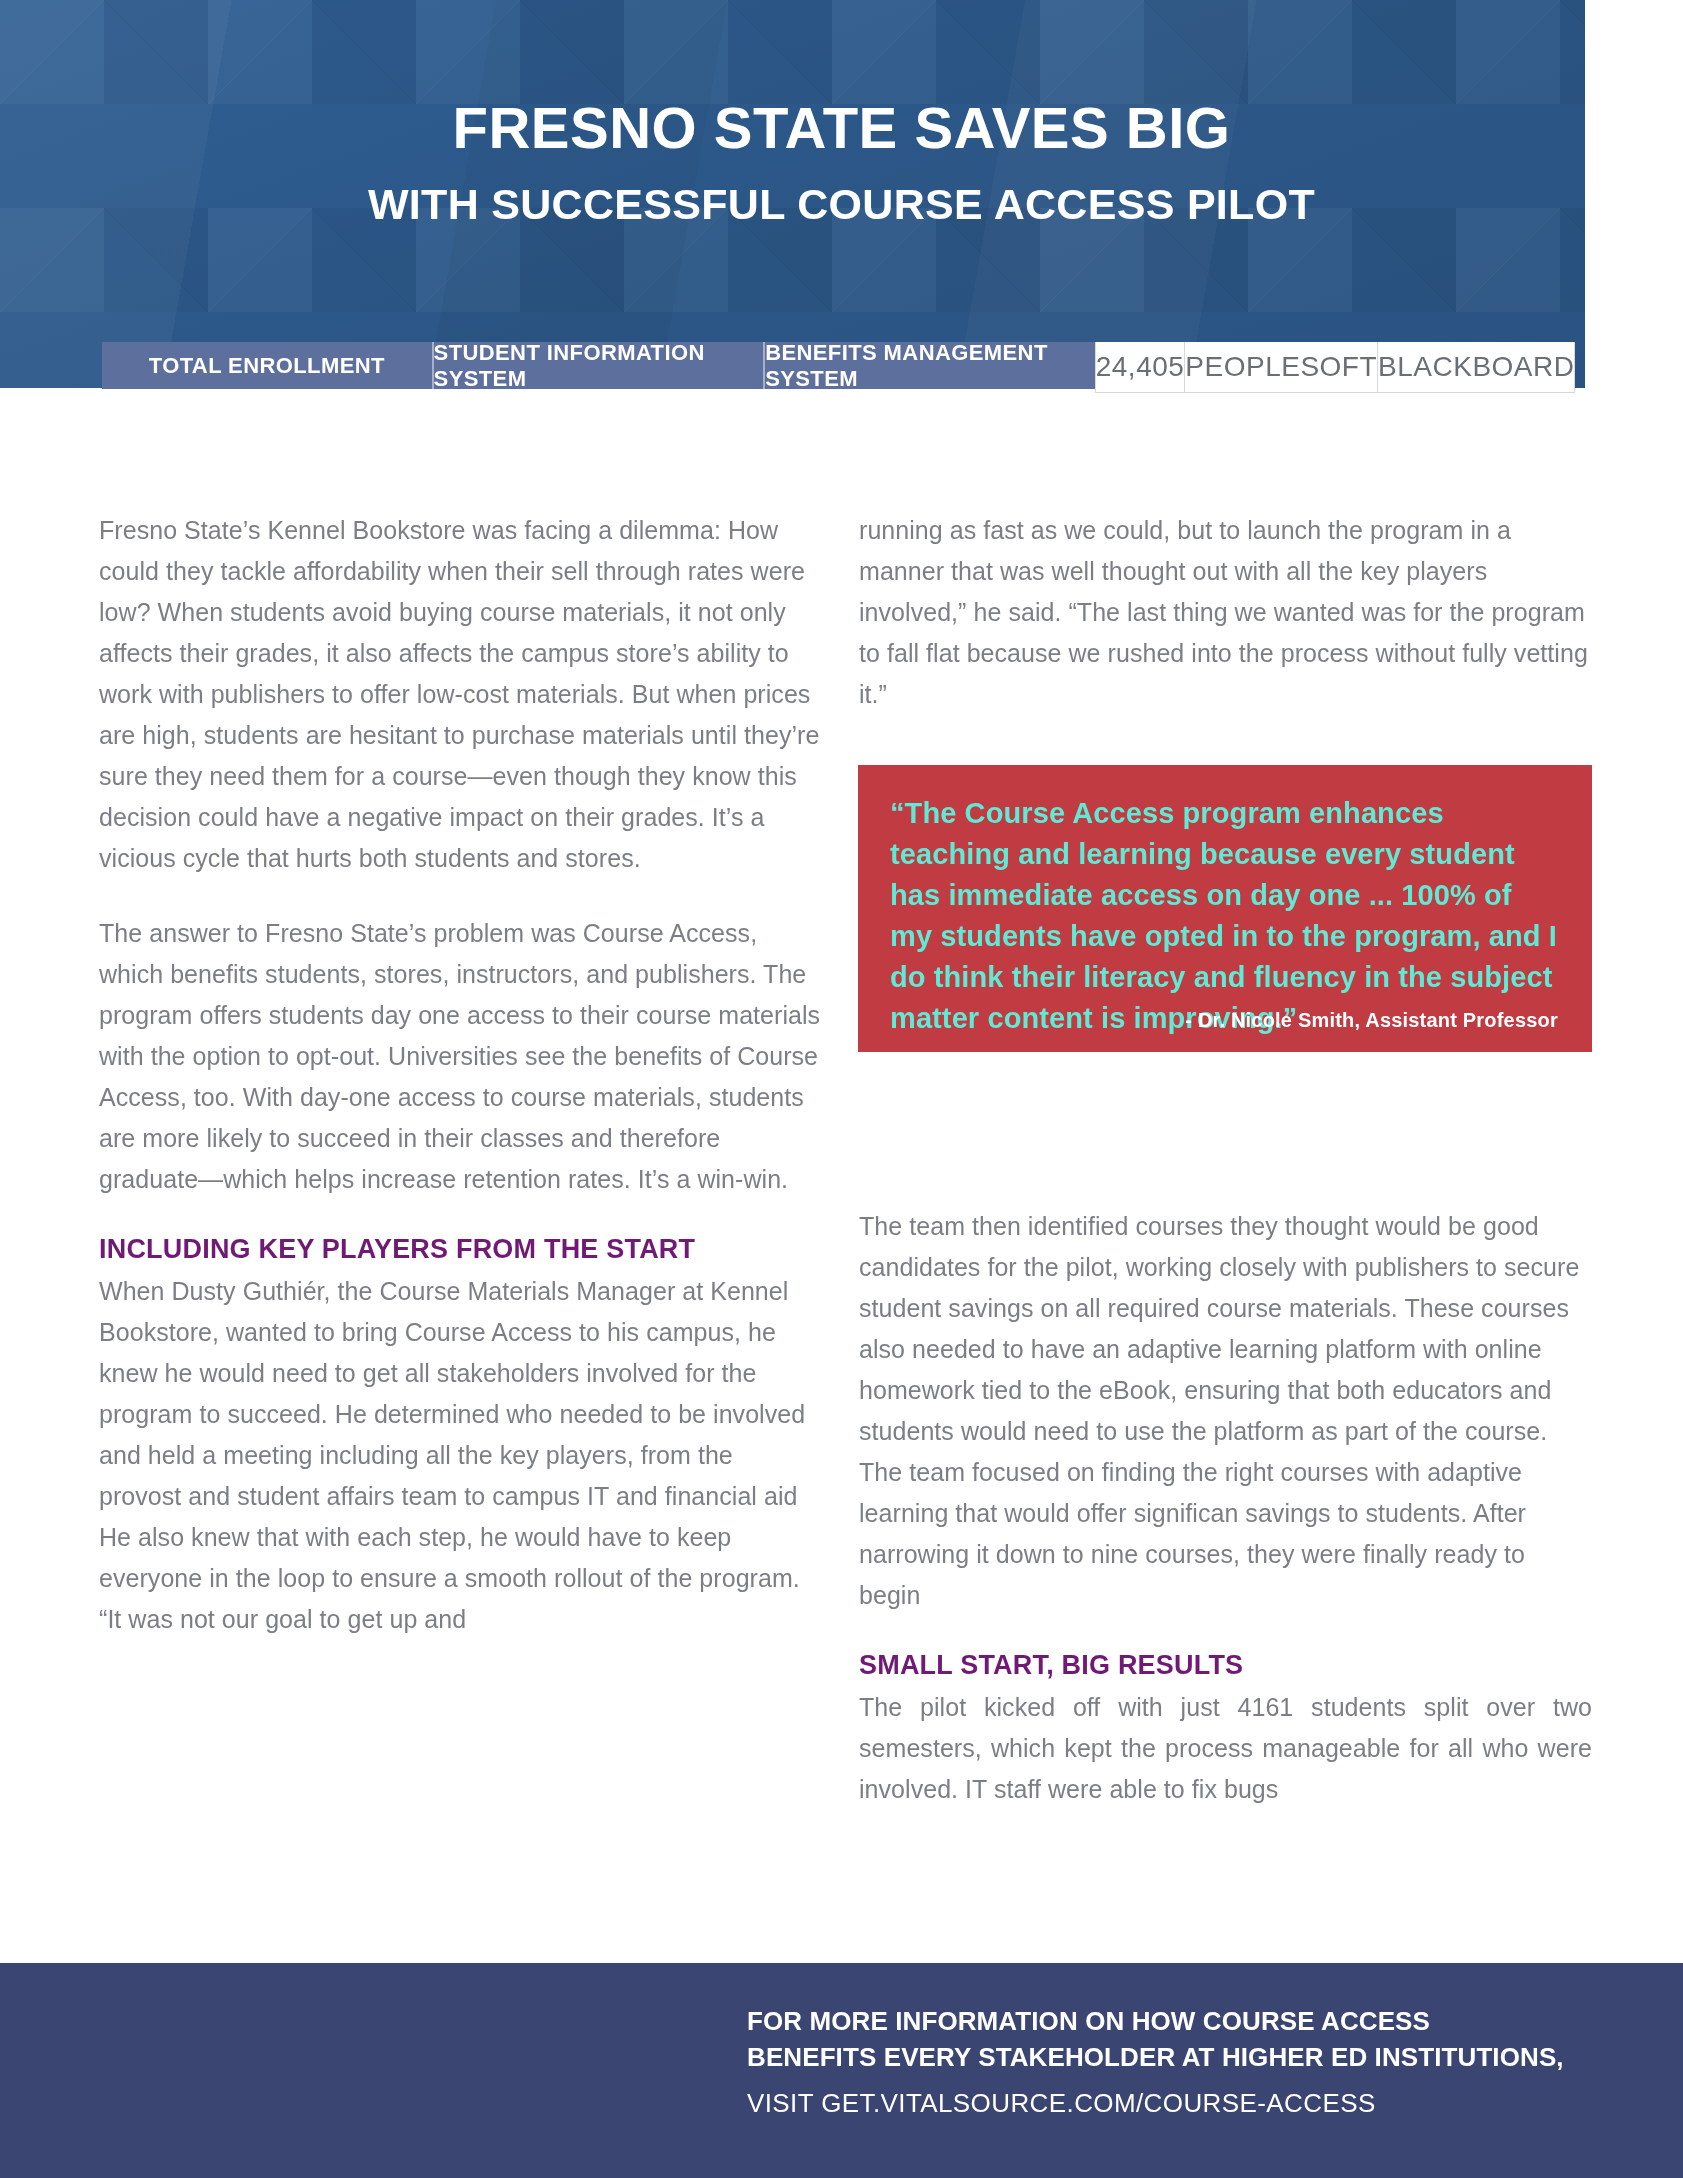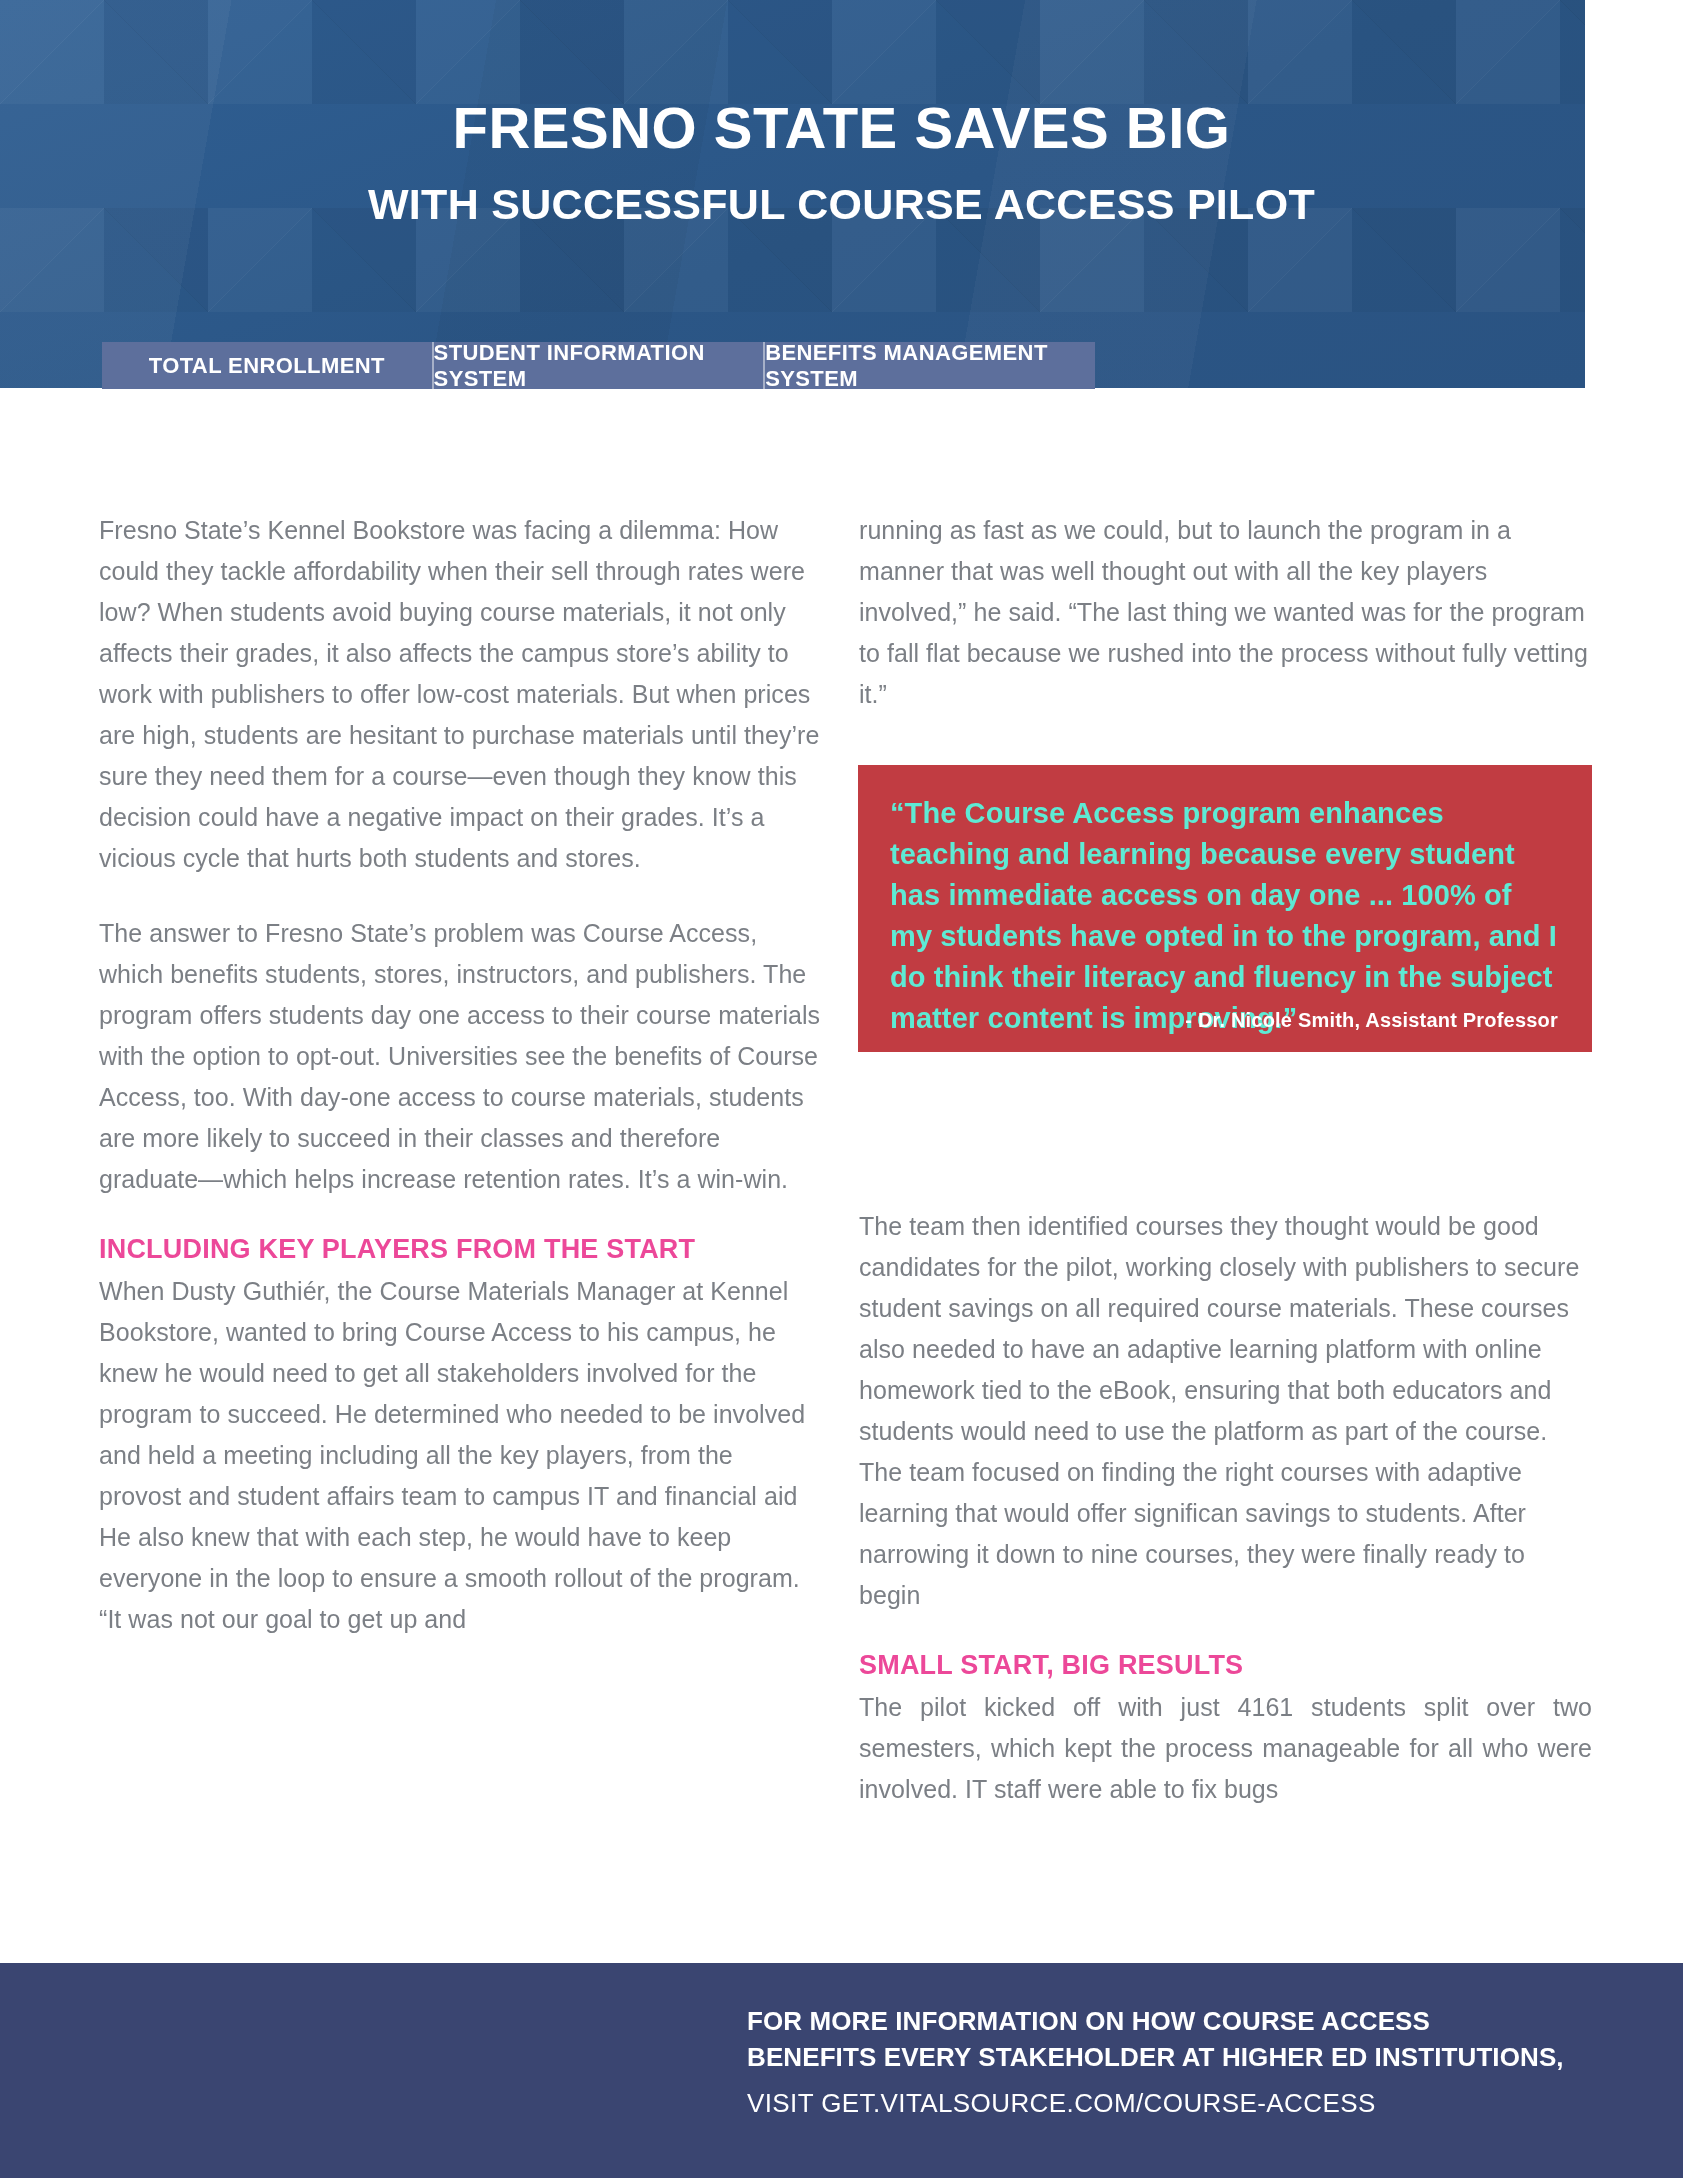--- a/index.html
+++ b/index.html
@@ -135,21 +135,21 @@
     font-size: 25px;
     font-weight: 300;
     line-height: 41px;
     margin-bottom: 34px;
     letter-spacing: 0.05px;
   }
   p.body-text.justified { text-align: justify; }
   p.body-text.tight { margin-bottom: 0; }
 
   h2.section-head {
-    color: #ec4899;
+    color: #701a75;
     font-size: 27px;
     font-weight: bold;
     letter-spacing: 0.2px;
     margin-bottom: 6px;
     margin-top: 21px;
   }
 
   
   .quote-box {
     position: absolute;
@@ -263,20 +263,25 @@
     <div class="title-main">FRESNO STATE SAVES BIG</div>
     <div class="title-sub">WITH SUCCESSFUL COURSE ACCESS PILOT</div>
   </div>
 
   <div class="stats-table">
     <div class="stats-head">
       <div class="cell">TOTAL ENROLLMENT</div>
       <div class="cell">STUDENT INFORMATION SYSTEM</div>
       <div class="cell">BENEFITS MANAGEMENT SYSTEM</div>
     </div>
+    <div class="stats-body">
+      <div class="cell">24,405</div>
+      <div class="cell">PEOPLESOFT</div>
+      <div class="cell">BLACKBOARD</div>
+    </div>
   </div>
 
   <div class="col-left">
     <p class="body-text">Fresno State’s Kennel Bookstore was facing a dilemma: How could they tackle affordability when their sell through rates were low? When students avoid buying course materials, it not only affects their grades, it also affects the campus store’s ability to work with publishers to offer low-cost materials. But when prices are high, students are hesitant to purchase materials until they’re sure they need them for a course—even though they know this decision could have a negative impact on their grades. It’s a vicious cycle that hurts both students and stores.</p>
     <p class="body-text">The answer to Fresno State’s problem was Course Access, which benefits students, stores, instructors, and publishers. The program offers students day one access to their course materials with the option to opt-out. Universities see the benefits of Course Access, too. With day-one access to course materials, students are more likely to succeed in their classes and therefore graduate—which helps increase retention rates. It’s a win-win.</p>
     <h2 class="section-head">INCLUDING KEY PLAYERS FROM THE START</h2>
     <p class="body-text tight">When Dusty Guthiér, the Course Materials Manager at Kennel Bookstore, wanted to bring Course Access to his campus, he knew he would need to get all stakeholders involved for the program to succeed. He determined who needed to be involved and held a meeting including all the key players, from the provost and student affairs team to campus IT and financial aid He also knew that with each step, he would have to keep everyone in the loop to ensure a smooth rollout of the program. “It was not our goal to get up and</p>
   </div>
 
   <div class="col-right">

